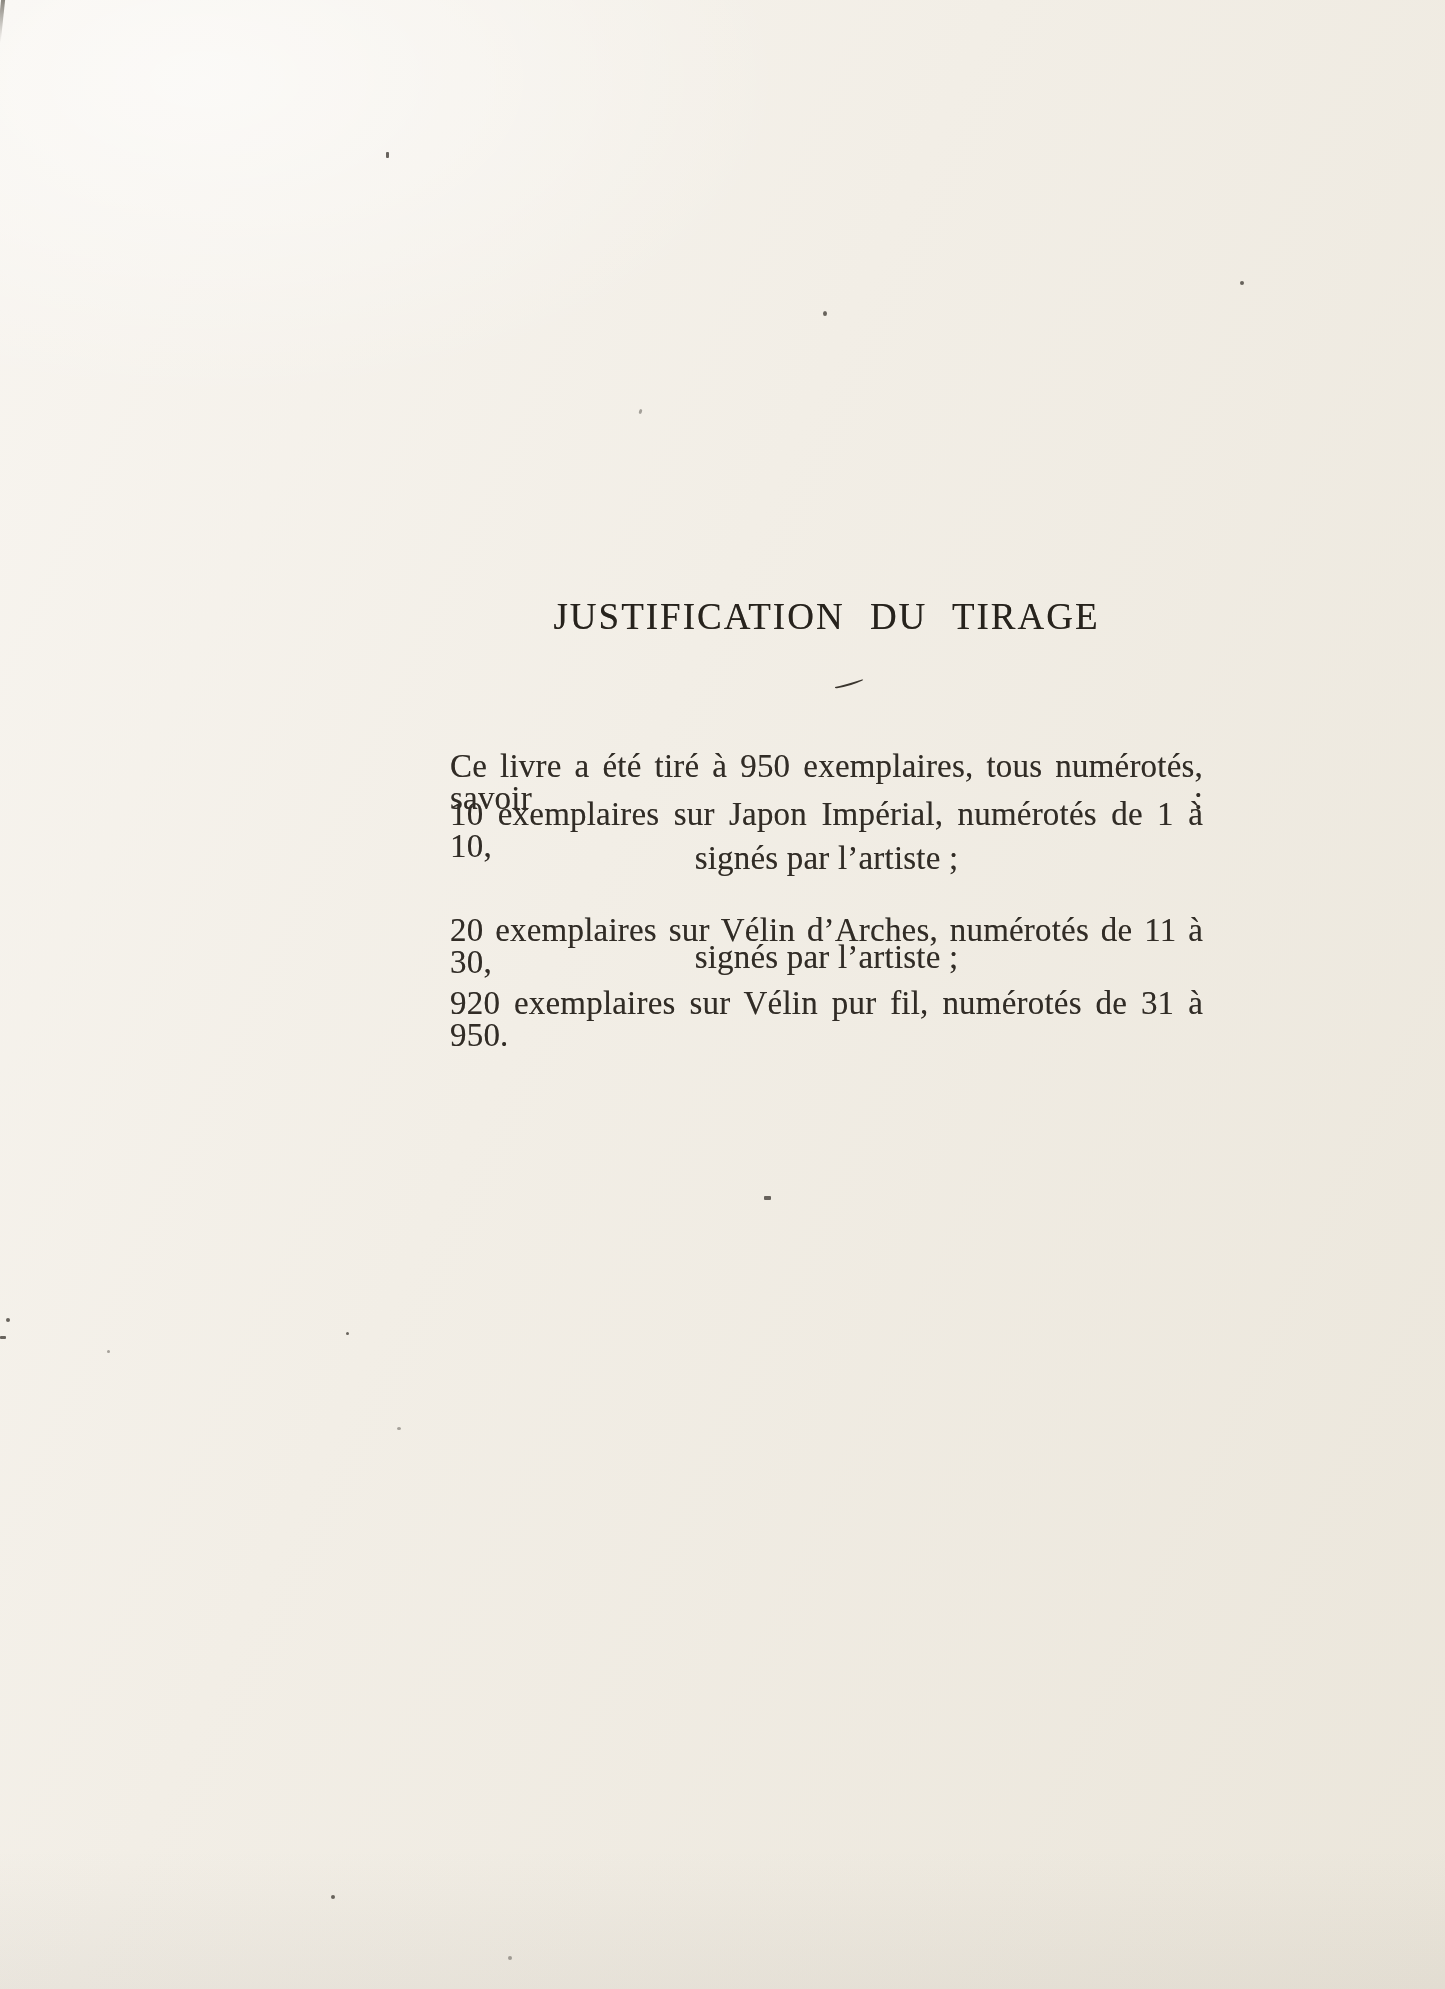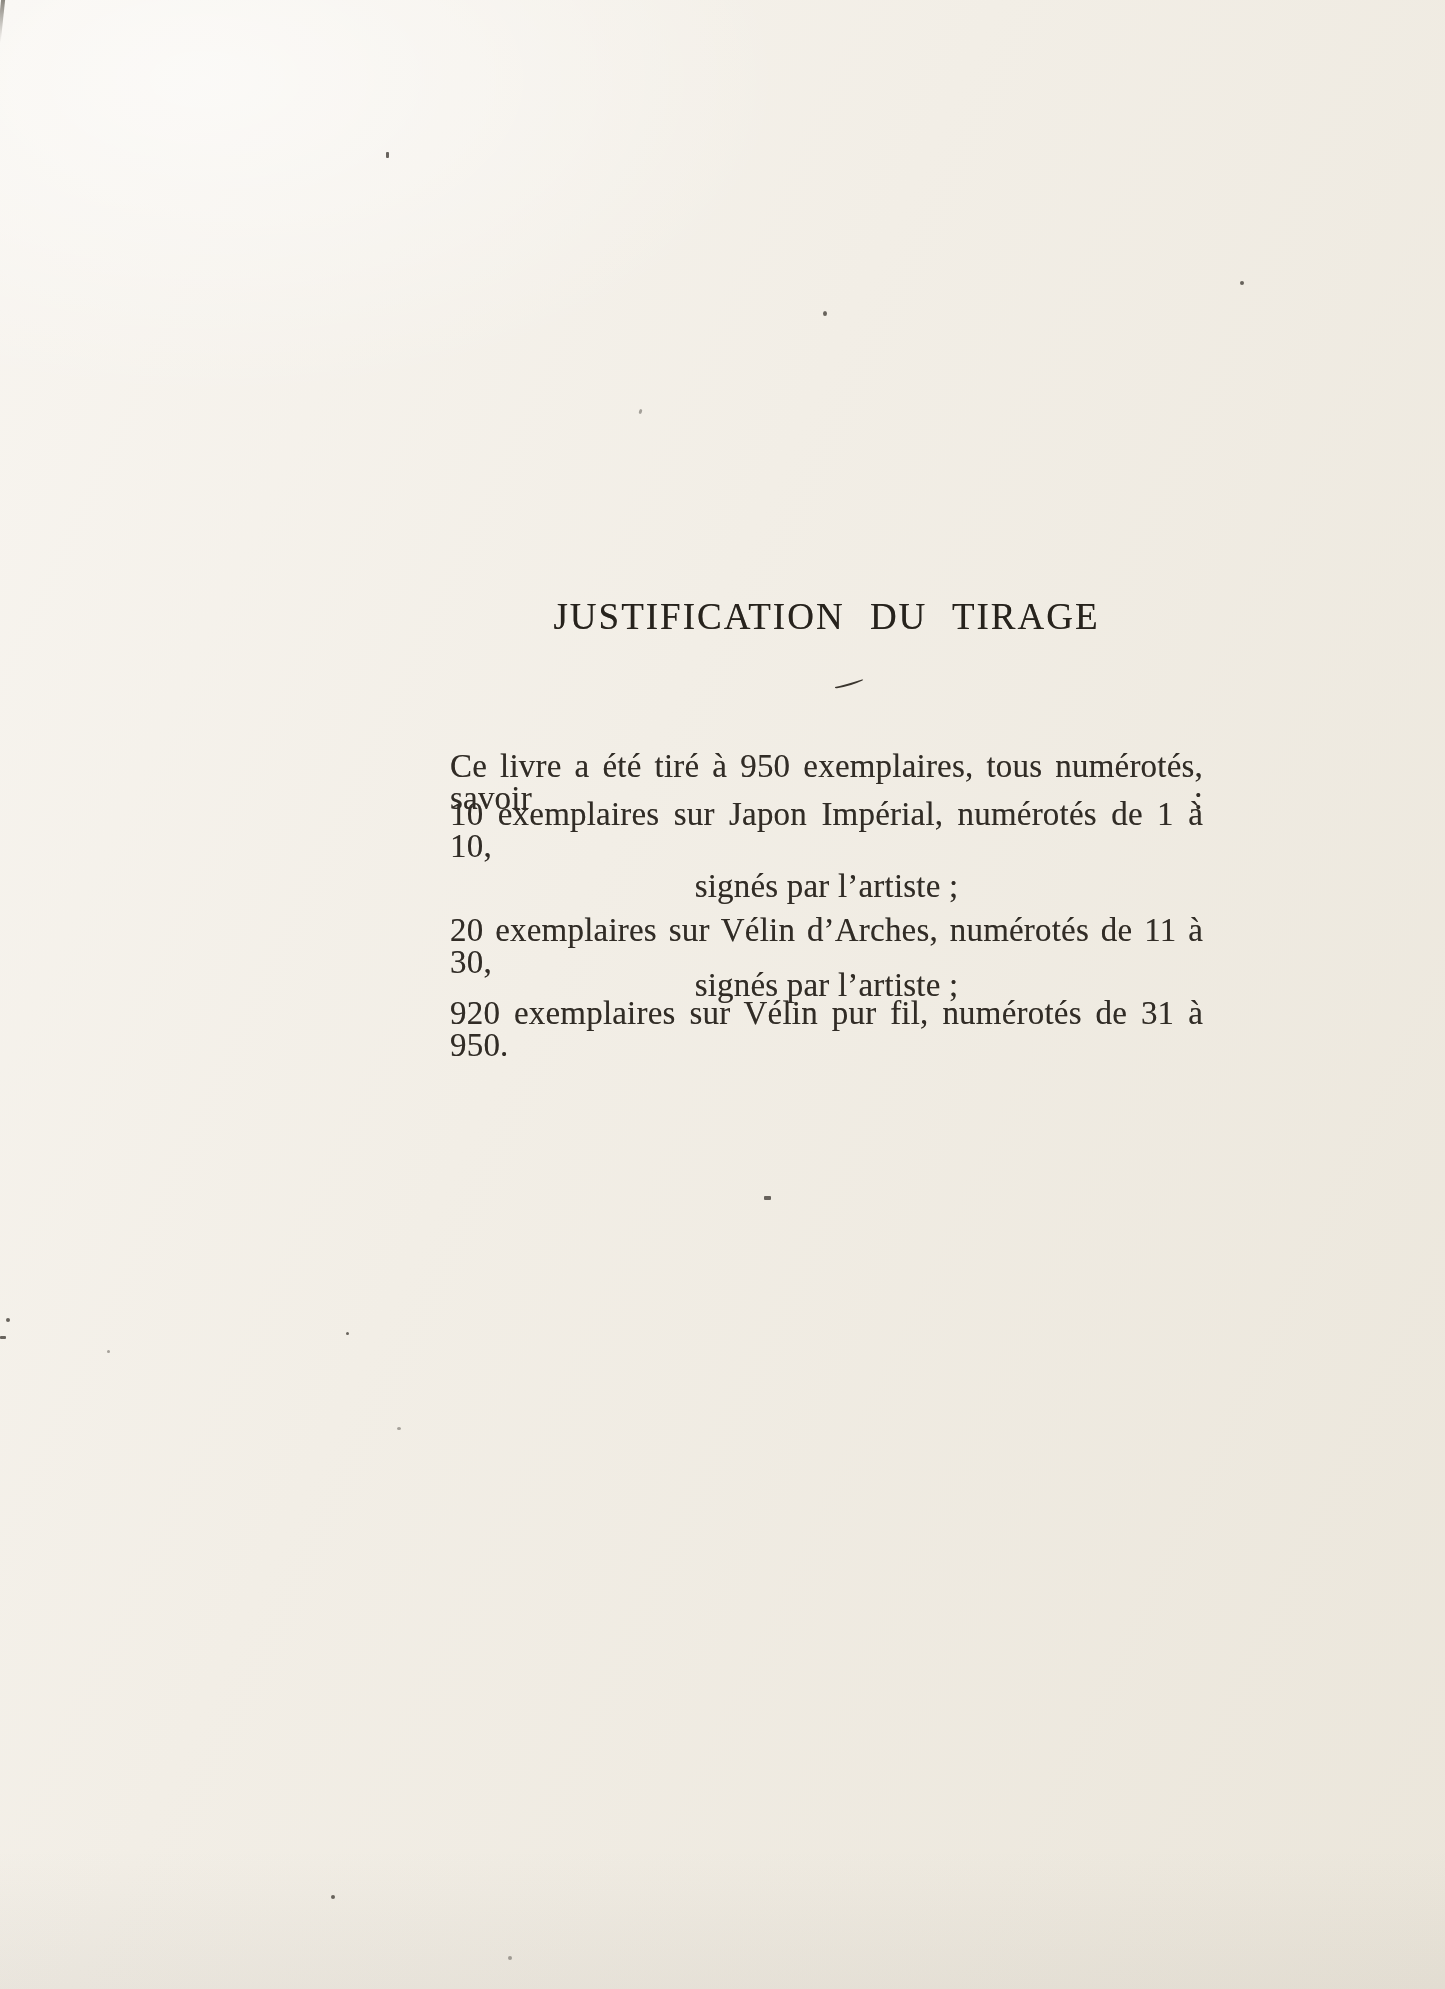--- a/index.html
+++ b/index.html
@@ -73,28 +73,28 @@
     font-size: 33px;
     line-height: 32px;
     letter-spacing: 0.2px;
     color: #312c26;
     text-shadow: 0 0 0.5px rgba(49,44,38,0.45);
   }
   .j {                       
     text-align: justify;
     text-align-last: justify;
   }
-  .c { text-align: center; margin-top: 28px; }
+  .c { text-align: center; }
 
   .t1 { top: 155px; }
   .t2 { top: 203px; }
   .t3 { top: 247px; }
   .t4 { top: 319px; }
   .t5 { top: 346px; }
-  .t6 { top: 402px; }
+  .t6 { top: 392px; }
 
   
   .speck {
     position: absolute;
     background: #45403a;
     border-radius: 50%;
     opacity: 0.8;
   }
   .speck.faint { opacity: 0.45; }
   .speck.tick { border-radius: 1px; }

